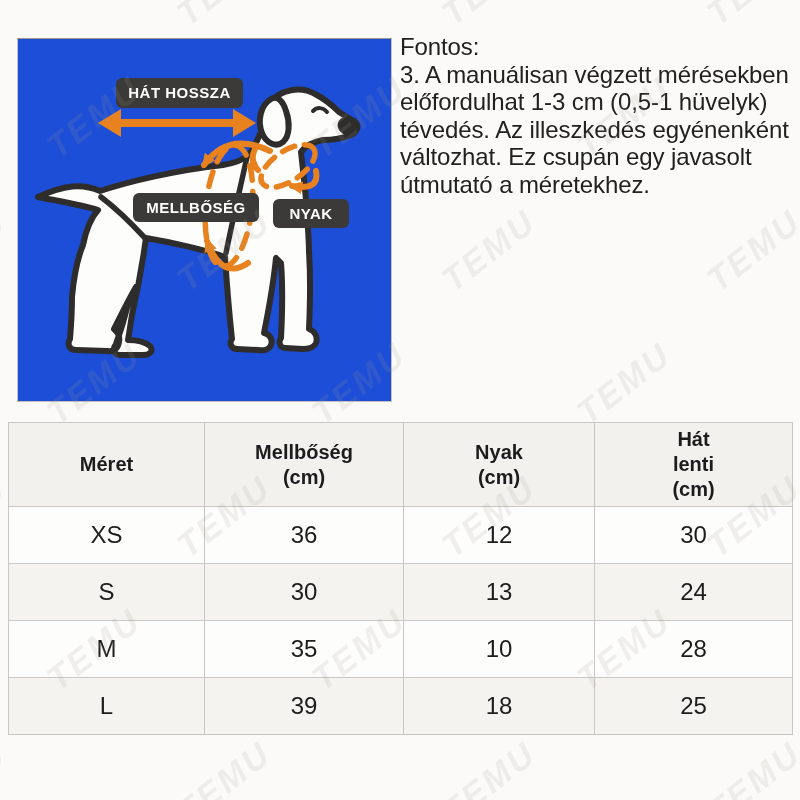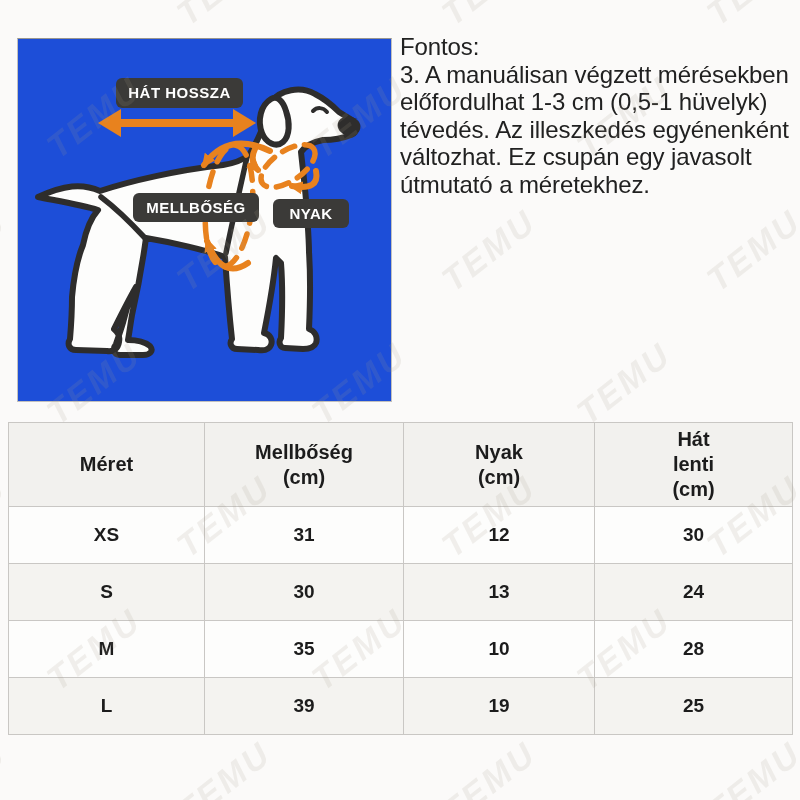--- a/index.html
+++ b/index.html
@@ -25,21 +25,21 @@
   
   table.sizes{position:absolute;left:8px;top:422px;z-index:2;width:784px;
               border-collapse:collapse;table-layout:fixed;background:#fdfdfc;
               color:#1c1c1c;}
   table.sizes th,table.sizes td{border:1px solid #c9c7c4;text-align:center;
               vertical-align:middle;padding:0;}
   table.sizes thead tr{height:84px;}
   table.sizes tbody tr{height:57px;}
   table.sizes th{background:#f2f1ee;font-weight:bold;font-size:20px;
               line-height:25px;white-space:pre-line;}
-  table.sizes td{font-size:19px;font-weight:700;}
+  table.sizes td{font-size:24px;font-weight:400;}
   table.sizes tbody tr.alt td{background:#f4f3f0;}
 
   .svg-label-text{font-family:"Liberation Sans",sans-serif;font-weight:bold;
               font-size:15px;fill:#ffffff;letter-spacing:.5px;}
 </style>
 </head>
 <body>
 
 <div class="stage">
 
@@ -153,40 +153,40 @@
         <th>Nyak
 (cm)</th>
         <th>Hát
 lenti
 (cm)</th>
       </tr>
     </thead>
     <tbody>
       <tr>
         <td>XS</td>
-        <td>31</td>
+        <td>36</td>
         <td>12</td>
         <td>30</td>
       </tr>
       <tr class="alt">
         <td>S</td>
         <td>30</td>
         <td>13</td>
         <td>24</td>
       </tr>
       <tr>
         <td>M</td>
         <td>35</td>
         <td>10</td>
         <td>28</td>
       </tr>
       <tr class="alt">
         <td>L</td>
         <td>39</td>
-        <td>19</td>
+        <td>18</td>
         <td>25</td>
       </tr>
     </tbody>
   </table>
 
   <div class="wm-layer">
       <span class="wm" style="left: -95px; top: -35px;">TEMU</span>
       <span class="wm" style="left: 170px; top: -35px;">TEMU</span>
       <span class="wm" style="left: 435px; top: -35px;">TEMU</span>
       <span class="wm" style="left: 700px; top: -35px;">TEMU</span>

